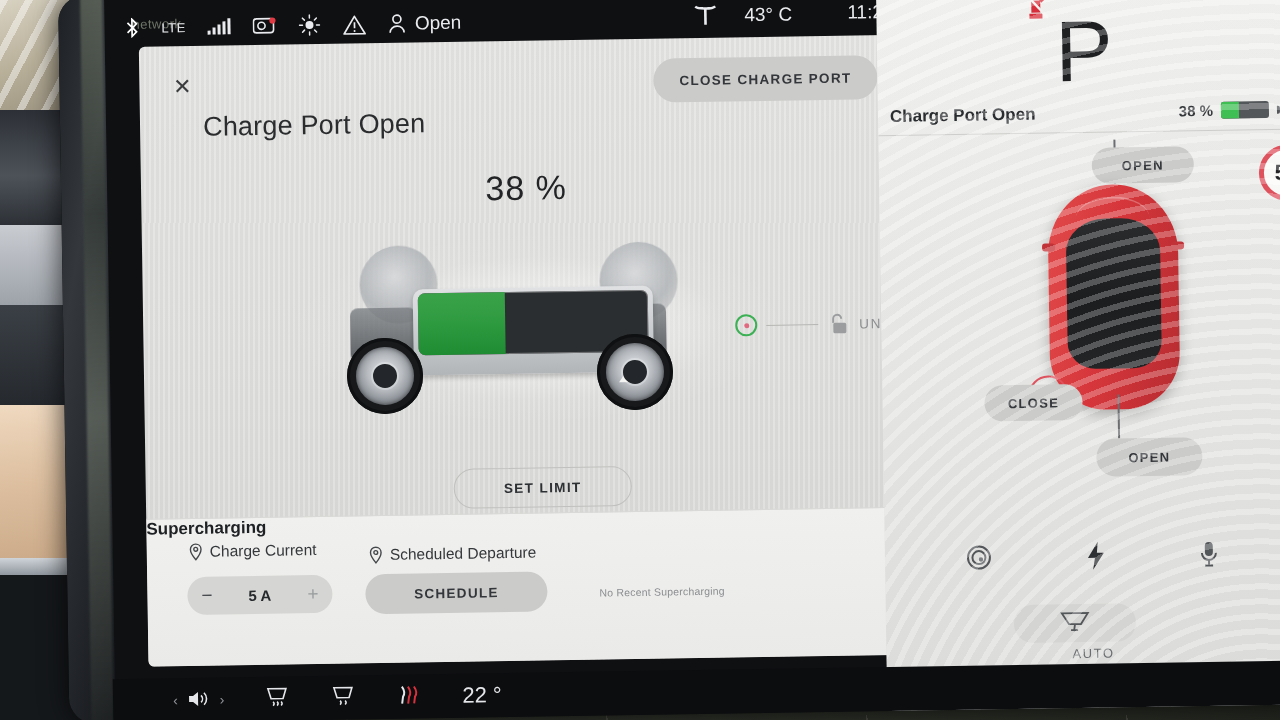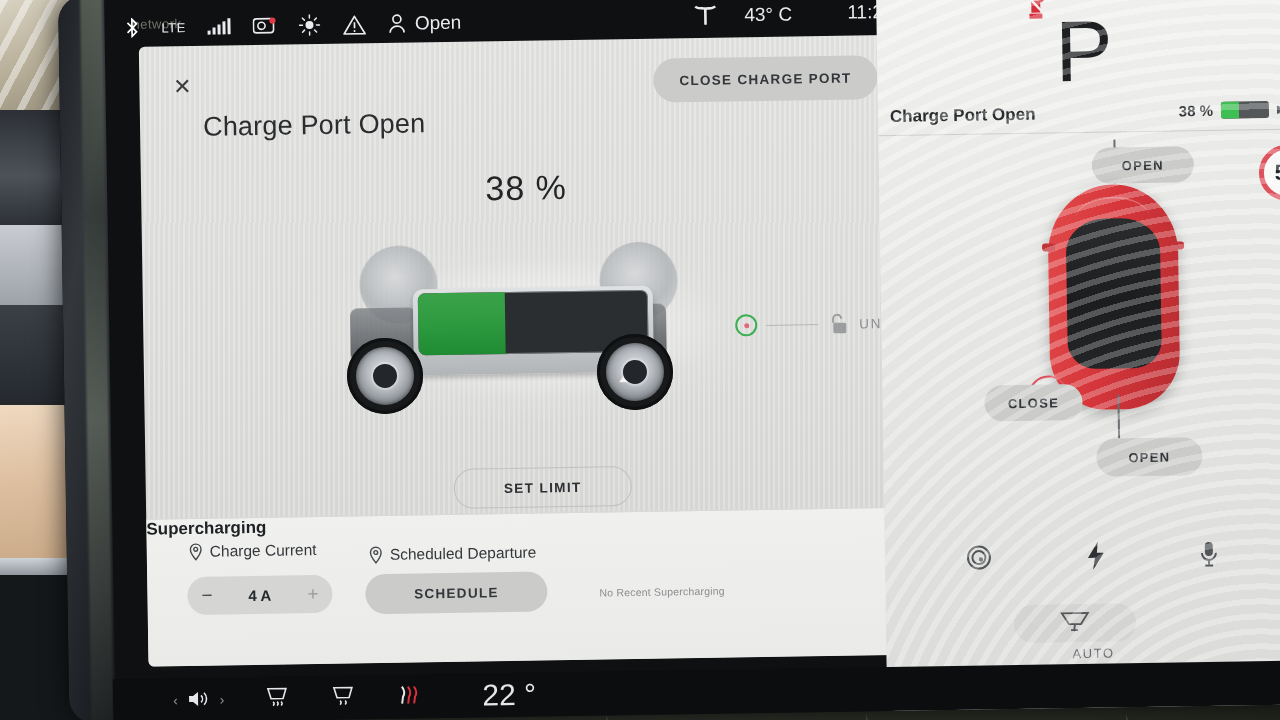--- a/index.html
+++ b/index.html
@@ -386,21 +386,21 @@
 
   
   #toolbar{
     position:absolute; left:44px; right:0; bottom:0; height:44px;
     background:#0c0d0f;
     display:flex; align-items:center; gap:40px; padding-left:60px;
     color:#e4e6e9;
   }
   .tb-item{ display:flex; align-items:center; gap:9px; font-size:15px; }
   .tb-chev{ color:#8f9297; font-size:14px; }
-  .tb-temp{ font-size:30px;margin-left:20px; }
+  .tb-temp{ font-size:22px; }
 </style>
 </head>
 <body>
 
 <div id="photo">
   <div class="map-bg"></div>
   <div class="cabin-window"></div>
   <div class="dash-top"></div>
   <div class="dash-silver"></div>
   <div class="dash-dark2"></div>
@@ -541,21 +541,21 @@
           <svg width="14" height="18" viewBox="0 0 14 18">
             <path d="M7 1.2c-3 0-5.3 2.3-5.3 5.2C1.7 10.4 7 16.8 7 16.8s5.3-6.4 5.3-10.4C12.3 3.5 10 1.2 7 1.2z" fill="none" stroke="#45484b" stroke-width="1.4"></path>
             <circle cx="7" cy="6.4" r="1.9" fill="none" stroke="#45484b" stroke-width="1.4"></circle>
           </svg>
         </span>
         <span>Charge Current</span>
       </div>
 
       <div id="stepper">
         <span class="step-sign">−</span>
-        <span id="stepper-val">4 A</span>
+        <span id="stepper-val">5 A</span>
         <span class="step-sign plus">+</span>
       </div>
 
       <div class="foot-label" id="lbl-departure">
         <span class="ico">
           <svg width="14" height="18" viewBox="0 0 14 18">
             <path d="M7 1.2c-3 0-5.3 2.3-5.3 5.2C1.7 10.4 7 16.8 7 16.8s5.3-6.4 5.3-10.4C12.3 3.5 10 1.2 7 1.2z" fill="none" stroke="#45484b" stroke-width="1.4"></path>
             <circle cx="7" cy="6.4" r="1.9" fill="none" stroke="#45484b" stroke-width="1.4"></circle>
           </svg>
         </span>

